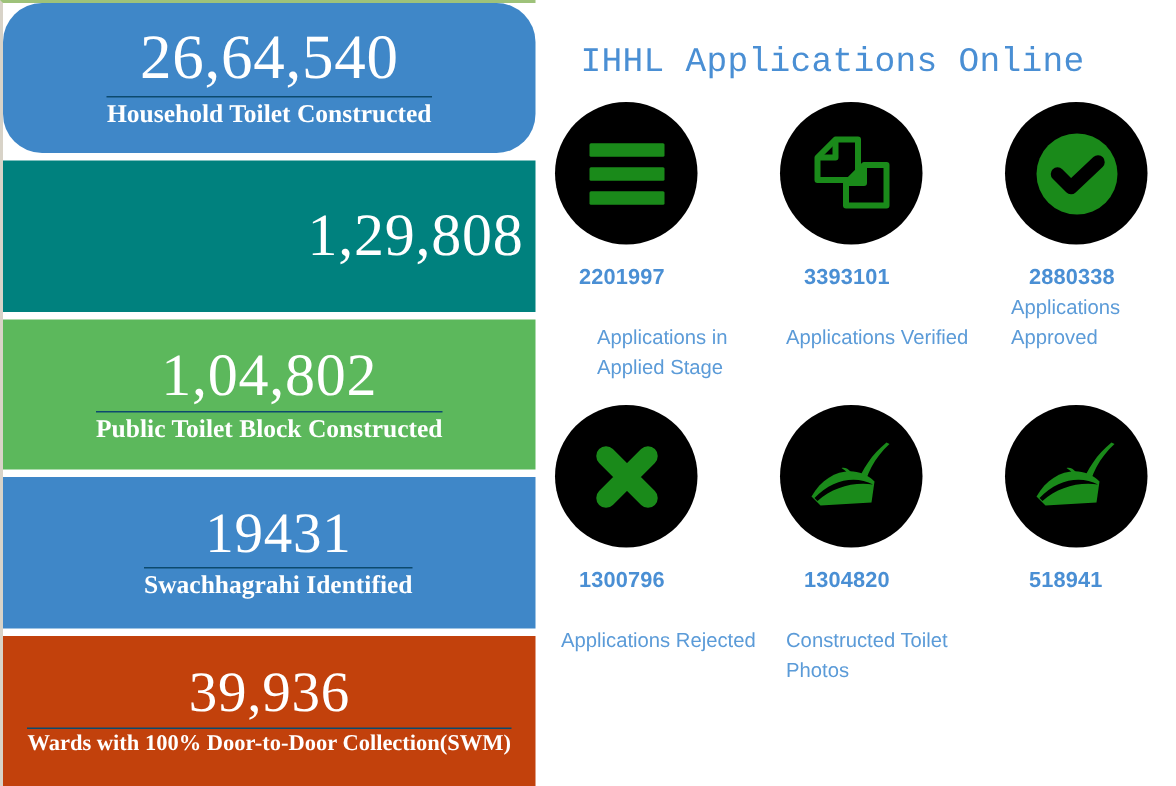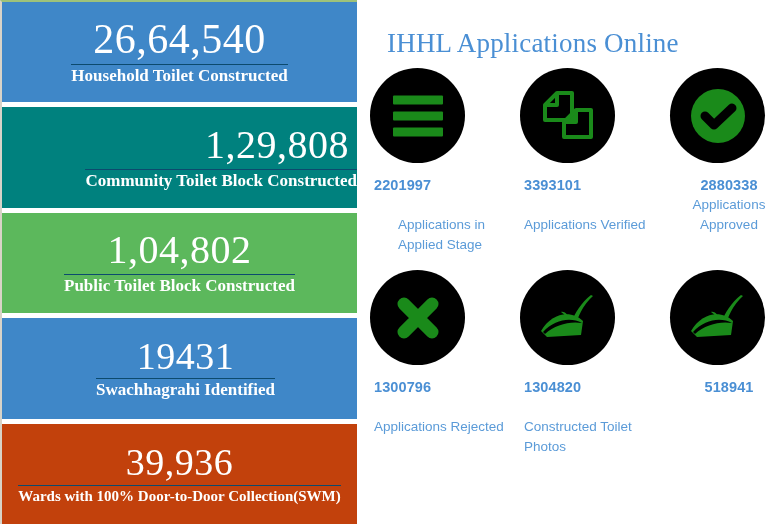--- a/index.html
+++ b/index.html
@@ -91,23 +91,23 @@
     top: 0px;
     width: 424px;
     height: 524px;
     background: #ffffff;
   }
 
   #apps-title {
     position: absolute;
     left: 27px;
     top: 28px;
-    font-size: 27px;
+    font-size: 23px;
     color: #4a8fd4;
-    font-family: Liberation Serif, serif;
+    font-family: Liberation Mono, monospace;
     letter-spacing: 0.2px;
     white-space: nowrap;
   }
 
   .apps-grid {
     position: absolute;
     left: 0px;
     top: 68px;
     width: 424px;
   }
@@ -115,37 +115,37 @@
   .apps-row {
     display: flex;
     width: 424px;
   }
   .apps-row.row-2 { margin-top: 16px; }
 
   .app-cell {
     width: 150px;
     padding-left: 10px;
   }
-  .app-cell.cell-3 { width: 124px; text-align: center; }
+  .app-cell.cell-3 { width: 124px; }
 
   .icon-circle {
     width: 95px;
     height: 95px;
     border-radius: 50%;
     background: #000000;
     position: relative;
     margin-left: 0px;
   }
 
   .app-number {
     font-size: 14.5px;
     font-weight: bold;
     color: #4a8fd4;
     margin-top: 14px;
-    margin-left: 4px;
+    margin-left: 16px;
     letter-spacing: 0.1px;
     font-family: "Liberation Sans", sans-serif;
   }
 
   .app-label {
     font-size: 13.5px;
     color: #5b9bd8;
     line-height: 1.45;
     margin-left: 4px;
     margin-top: 22px;
@@ -175,28 +175,27 @@
   }
   .bars span:last-child { margin-bottom: 0; }
 </style>
 </head>
 <body>
 
 <div id="page">
 
   <div id="stats-panel">
 
-    <div class="stat-card card-household" style="background: rgb(63, 135, 200);">
+    <div class="stat-card card-household" style="background: rgb(63, 135, 200); border-radius: 26px;">
       <div class="stat-value">26,64,540</div>
       <div class="stat-label">Household Toilet Constructed</div>
     </div>
 
     <div class="stat-card card-community" style="background: rgb(0, 129, 126); align-items: flex-end;">
       <div class="stat-value">1,29,808</div>
-      <div class="stat-label">Community Toilet Block Constructed</div>
     </div>
 
     <div class="stat-card card-public" style="background: rgb(92, 184, 92);">
       <div class="stat-value">1,04,802</div>
       <div class="stat-label">Public Toilet Block Constructed</div>
     </div>
 
     <div class="stat-card card-swachhagrahi" style="background: rgb(63, 135, 200); padding-left: 12px;">
       <div class="stat-value">19431</div>
       <div class="stat-label">Swachhagrahi Identified</div>

